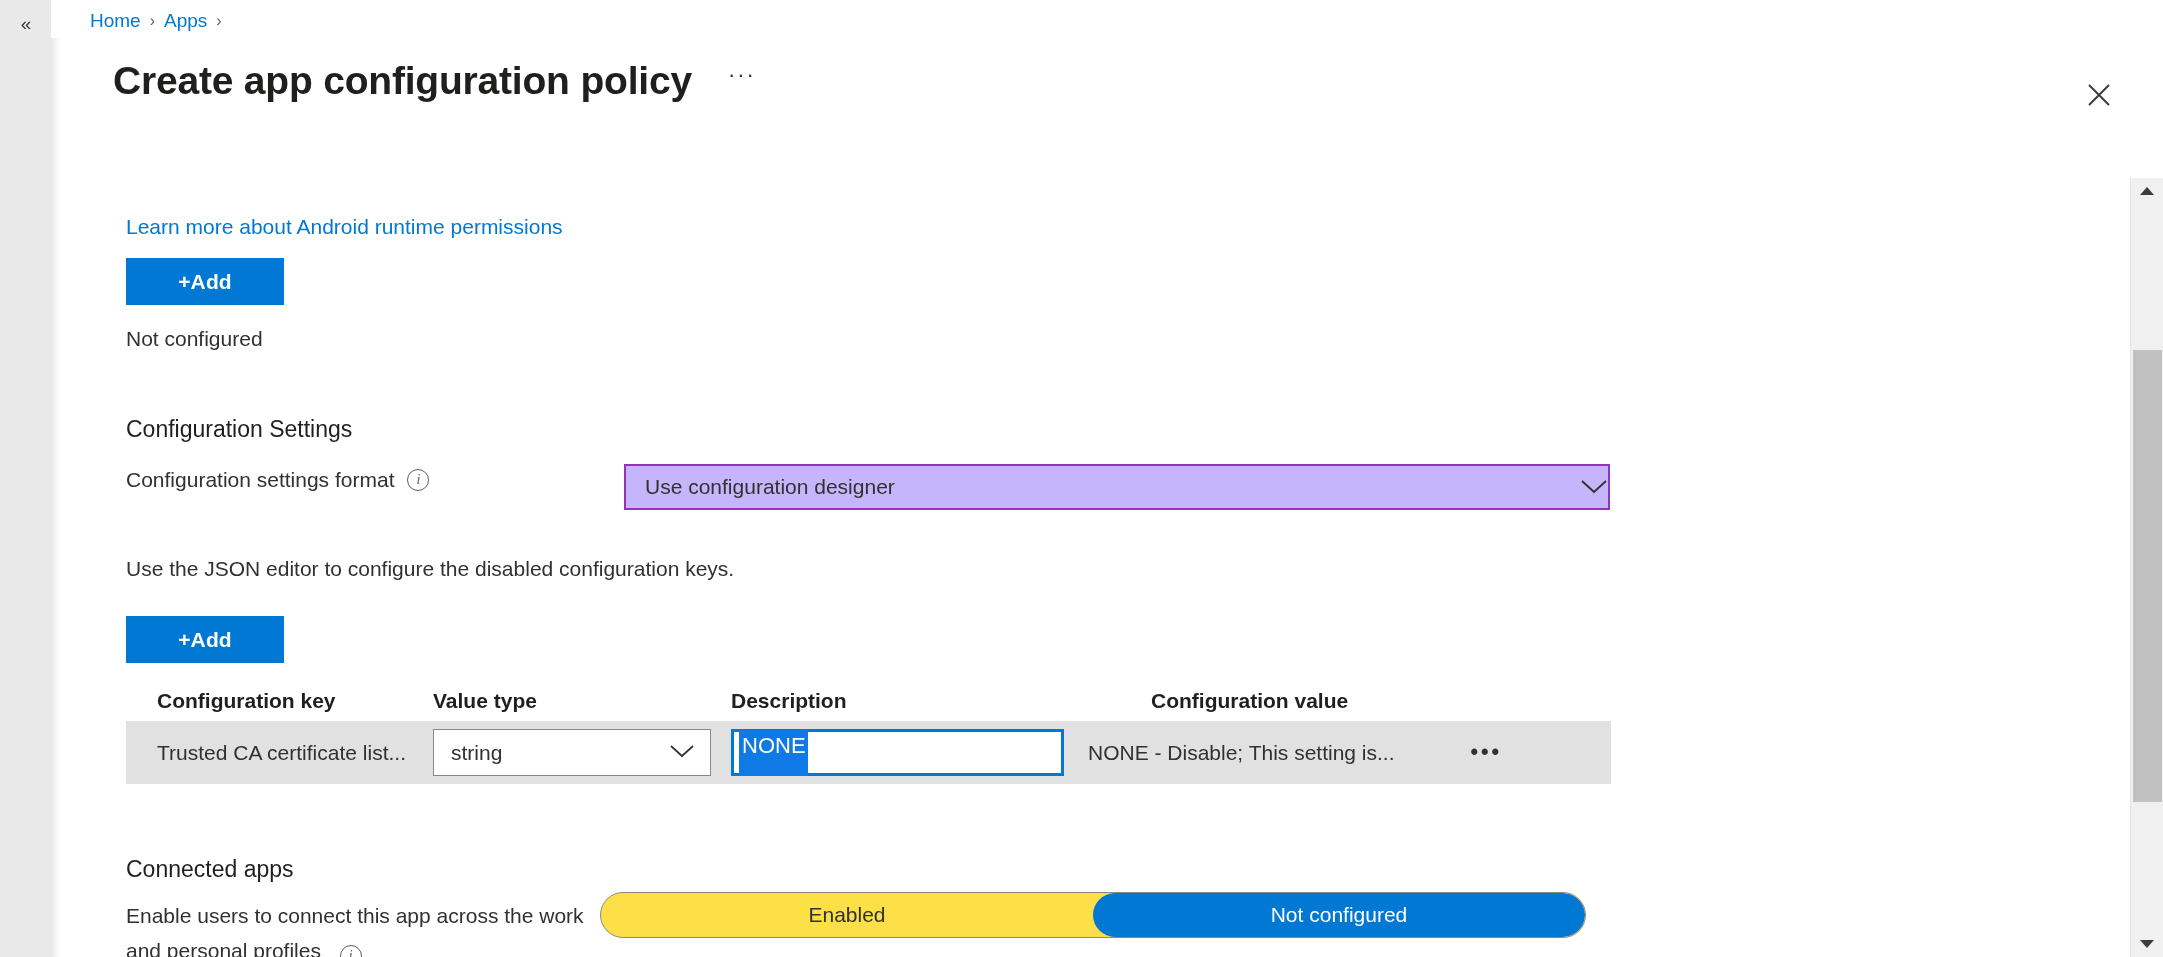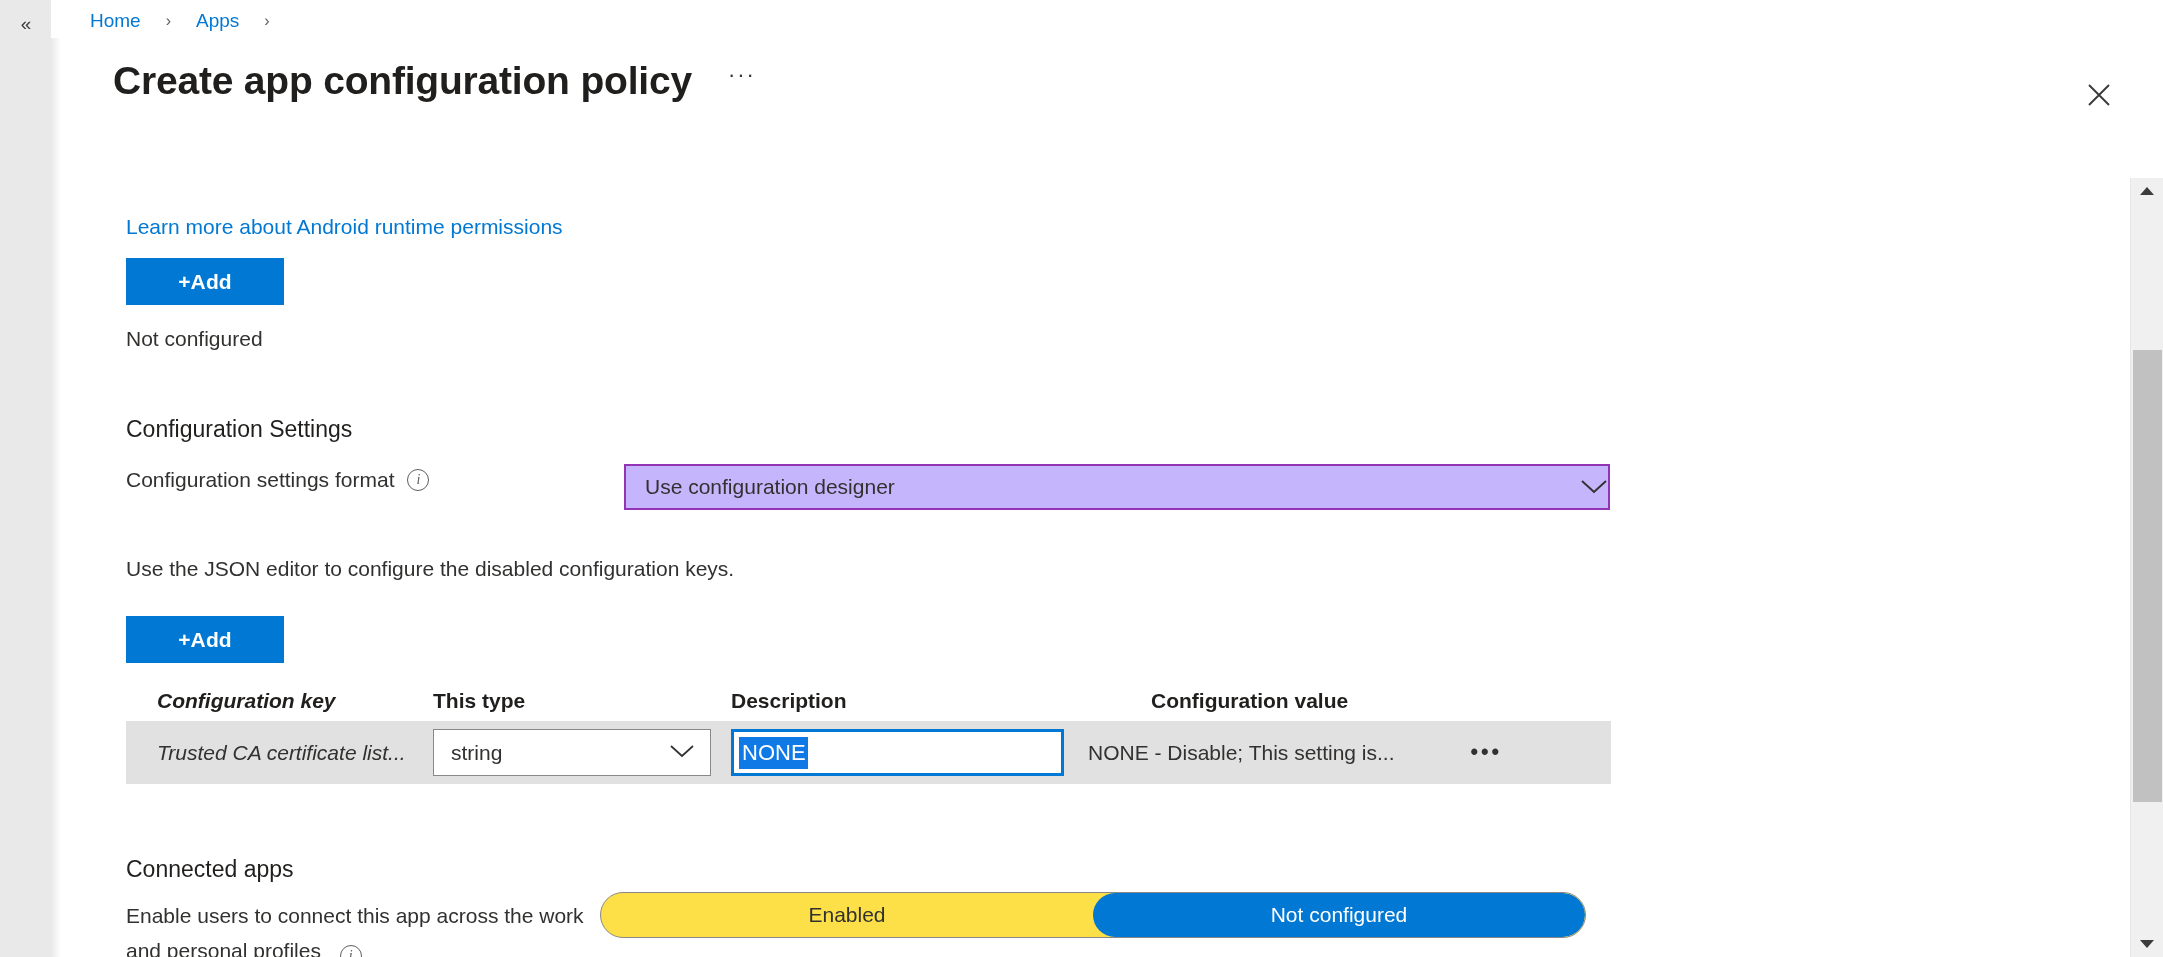--- a/index.html
+++ b/index.html
@@ -70,21 +70,20 @@
   
   .breadcrumb {
     position: absolute;
     left: 90px;
     top: 9px;
     display: flex;
     align-items: center;
     font-size: 19px;
     line-height: 24px;
     white-space: nowrap;
-    gap: 16px;
   }
   .crumb-link {
     color: #0078d4;
     cursor: pointer;
     text-decoration: none;
   }
   .crumb-sep {
     color: #605e5c;
     margin: 0 9px;
     font-size: 16px;
@@ -272,21 +271,21 @@
     white-space: nowrap;
   }
   .table-row {
     display: flex;
     align-items: center;
     height: 63px;
     background: #e1e1e1;
     padding-left: 31px;
     box-sizing: border-box;
   }
-  .col-key    { width: 276px; flex: 0 0 276px; font-style: italic; }
+  .col-key    { width: 276px; flex: 0 0 276px; }
   .col-type   { width: 298px; flex: 0 0 298px; }
   .col-value  { width: 357px; flex: 0 0 357px; }
   .col-desc   { width: 420px; flex: 0 0 420px; }
 
   .cell-text {
     font-size: 21px;
     color: #323130;
     white-space: nowrap;
     overflow: hidden;
     text-overflow: ellipsis;
@@ -318,21 +317,21 @@
     display: flex;
     align-items: center;
     padding-left: 5px;
     cursor: text;
   }
   .row-input .selected-text {
     background: #0f7ae5;
     color: #ffffff;
     font-size: 22px;
     line-height: 30px;
-    padding: 1px 2px 1px 3px;
+    padding: 1px 2px 15px 3px;
     white-space: pre;
   }
 
   .row-more-btn {
     width: 44px;
     height: 44px;
     display: flex;
     align-items: center;
     justify-content: center;
     color: #323130;
@@ -479,21 +478,21 @@
       </span>
     </div>
 
     <div class="plain-text" id="json-editor-hint">Use the JSON editor to configure the disabled configuration keys.</div>
 
     <button class="btn-add" id="add-configuration-key">+Add</button>
 
     <div class="config-table">
       <div class="table-head">
         <div class="th col-key">Configuration key</div>
-        <div class="th col-type">This type</div>
+        <div class="th col-type">Value type</div>
         <div class="th col-desc">Description</div>
         <div class="th col-value">Configuration value</div>
       </div>
 
       <div class="table-row">
         <div class="cell-text col-key">Trusted CA certificate list...</div>
 
         <div class="col-type">
           <div class="row-combo">
             <span>string</span>

